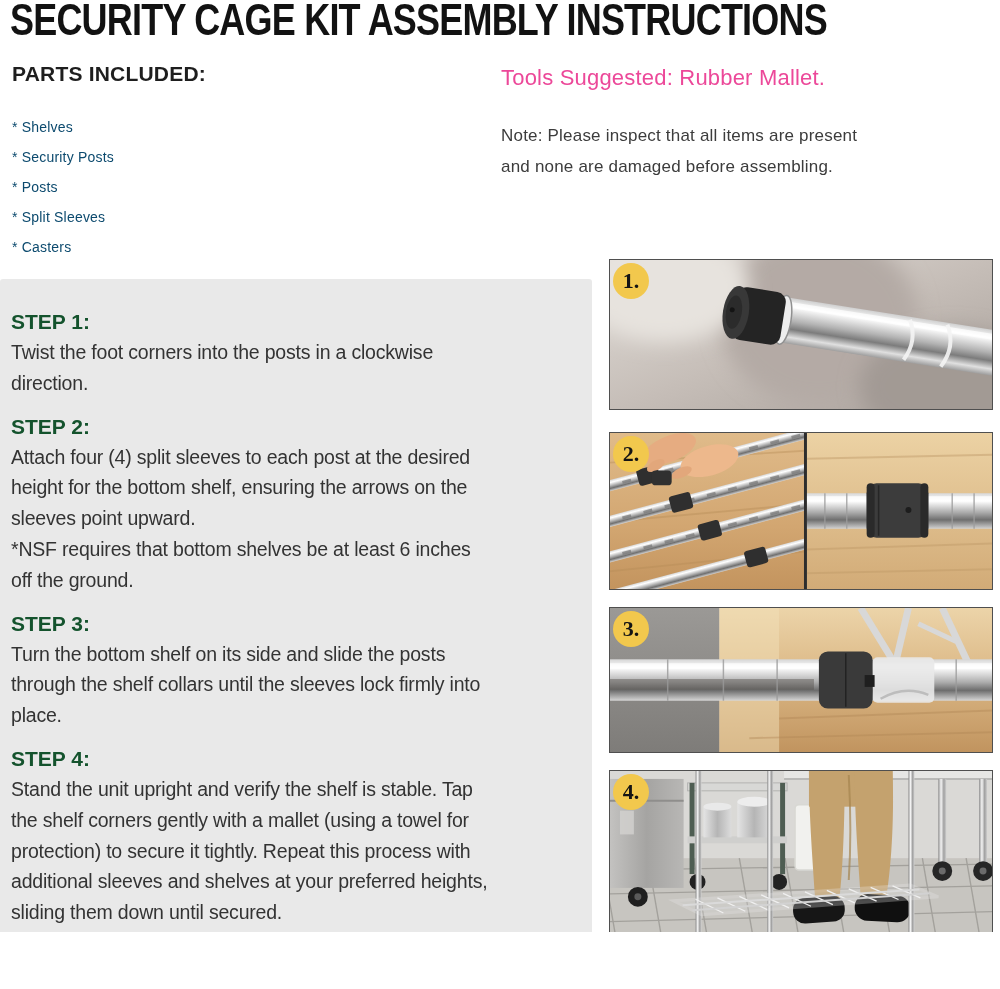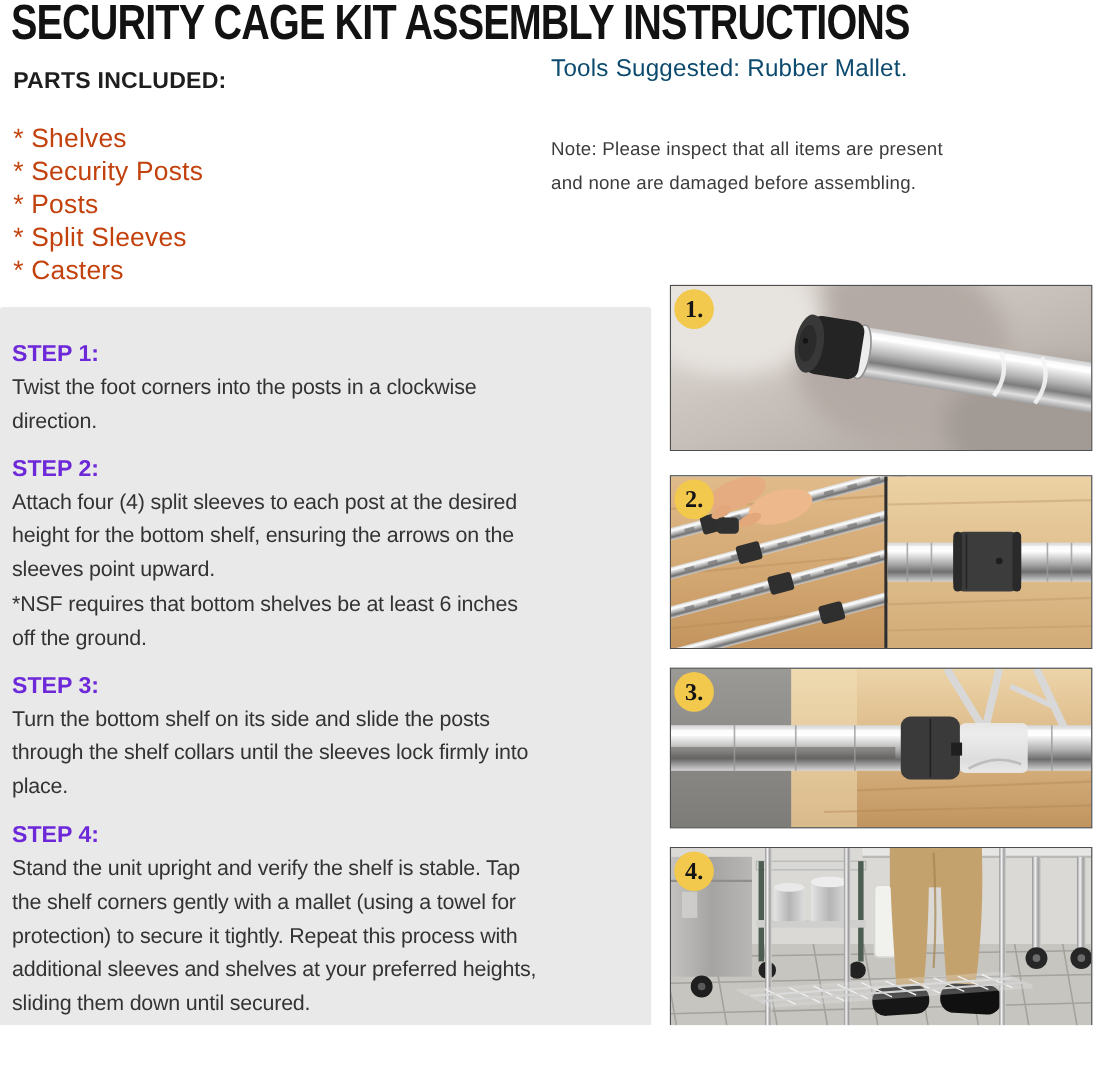--- a/index.html
+++ b/index.html
@@ -9,32 +9,32 @@
   }
   
   .title{
     position:absolute;left:10px;top:-6px;margin:0;white-space:nowrap;
     font-size:45px;font-weight:bold;color:#121212;letter-spacing:-1px;
     transform:scaleX(0.80);transform-origin:left top;
   }
   
   .parts{position:absolute;left:12px;top:62px;}
   .parts-heading{font-size:21px;font-weight:bold;color:#1e1e1e;letter-spacing:.2px;margin-bottom:26px;}
-  .part-item{font-size:24px;color:#c2410c;line-height:30px;letter-spacing:.2px;}
-  
-  .tools{position:absolute;left:501px;top:49px;font-size:22px;color:#0c4a6e;letter-spacing:.2px;}
+  .part-item{font-size:14px;color:#0c4a6e;line-height:30px;letter-spacing:.2px;}
+  
+  .tools{position:absolute;left:501px;top:65px;font-size:22px;color:#ec4899;letter-spacing:.2px;}
   .note{position:absolute;left:501px;top:121px;width:500px;font-size:17px;color:#3c3c3c;
         line-height:30.5px;letter-spacing:.2px;white-space:pre-line;}
   
   .steps-box{
     position:absolute;left:0;top:279px;width:592px;height:658px;box-sizing:border-box;
     background:#e9e9e9;border-radius:3px;padding:28px 4px 0 11px;
   }
   .step{margin-bottom:13px;}
-  .step h2{margin:0 0 1px 0;font-size:21px;line-height:29px;font-weight:bold;color:#6d28d9;}
+  .step h2{margin:0 0 1px 0;font-size:21px;line-height:29px;font-weight:bold;color:#14532d;}
   .step p{margin:0;font-size:19.5px;line-height:30.8px;color:#333333;letter-spacing:-0.2px;white-space:pre-line;}
   
   .panel{
     position:absolute;left:609px;width:384px;box-sizing:border-box;margin:0;
     border:1px solid #4f4f4f;overflow:hidden;background:#ccc;
   }
   .panel svg{display:block;width:100%;height:100%;}
   .p1{top:259px;height:151px;}
   .p2{top:432px;height:158px;}
   .p3{top:607px;height:146px;}

